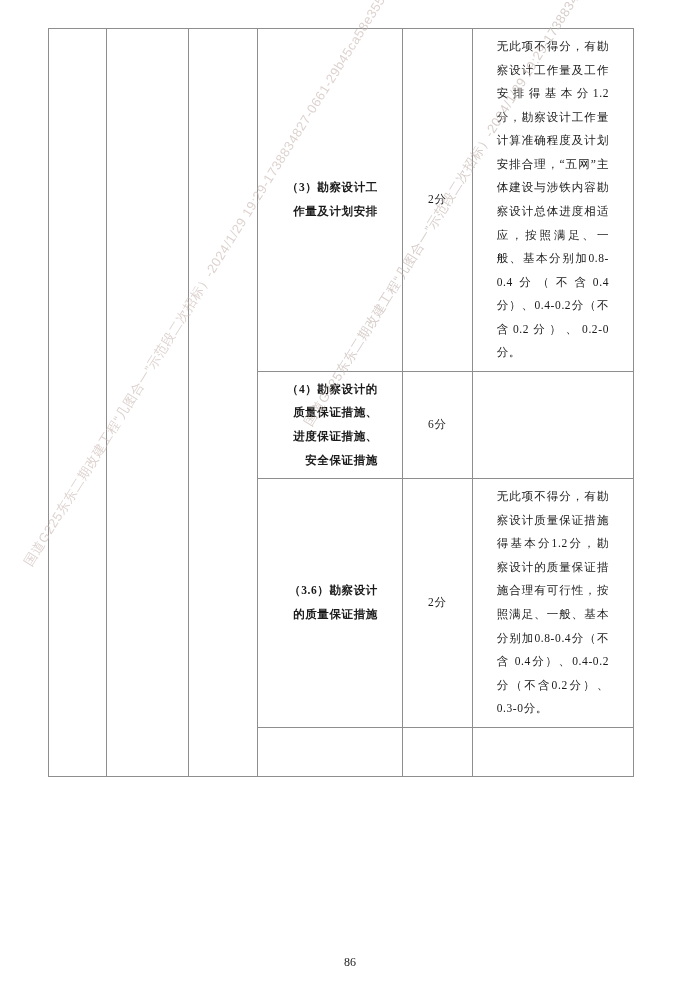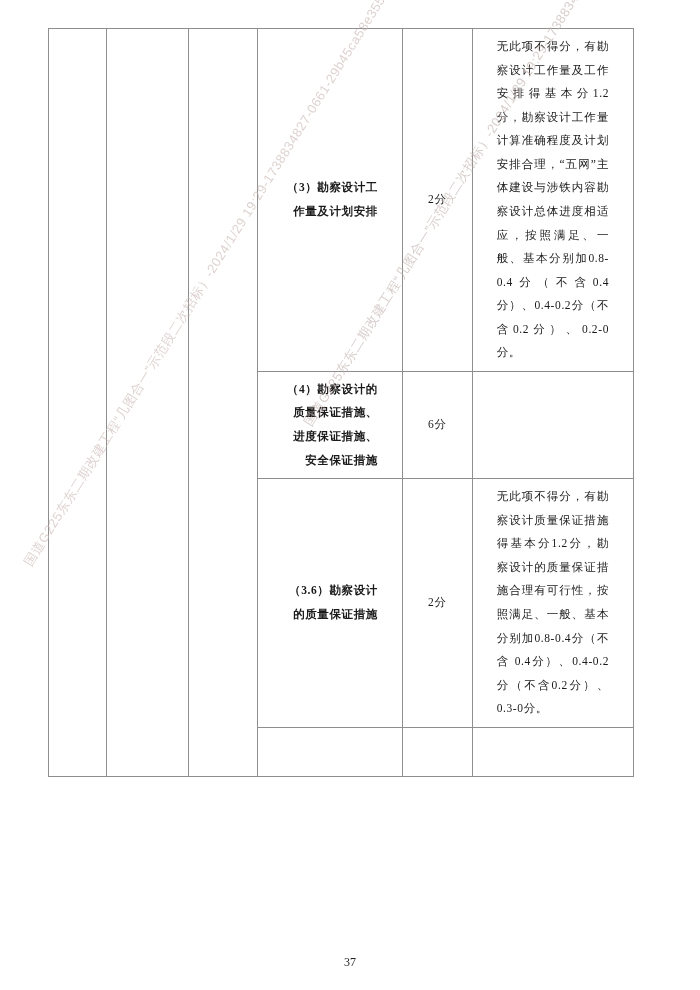--- a/index.html
+++ b/index.html
@@ -145,14 +145,14 @@
         <td class="item-cell"></td>
         <td class="score-cell"></td>
         <td class="desc-cell"></td>
       </tr>
     </tbody>
   </table>
 
   <div class="watermark wm1">国道G225东东二期改建工程“几图合一”示范段二次招标）-2024/1/29 19:29-1738834827-0661-29b45ca58e355-4-下发2017.3040</div>
   <div class="watermark wm2">国道G225东东二期改建工程“几图合一”示范段二次招标）-2024/1/29 19:29-1738834827-0661</div>
 
-  <div class="page-number">37</div>
+  <div class="page-number">86</div>
 </div>
 
 </body></html>

